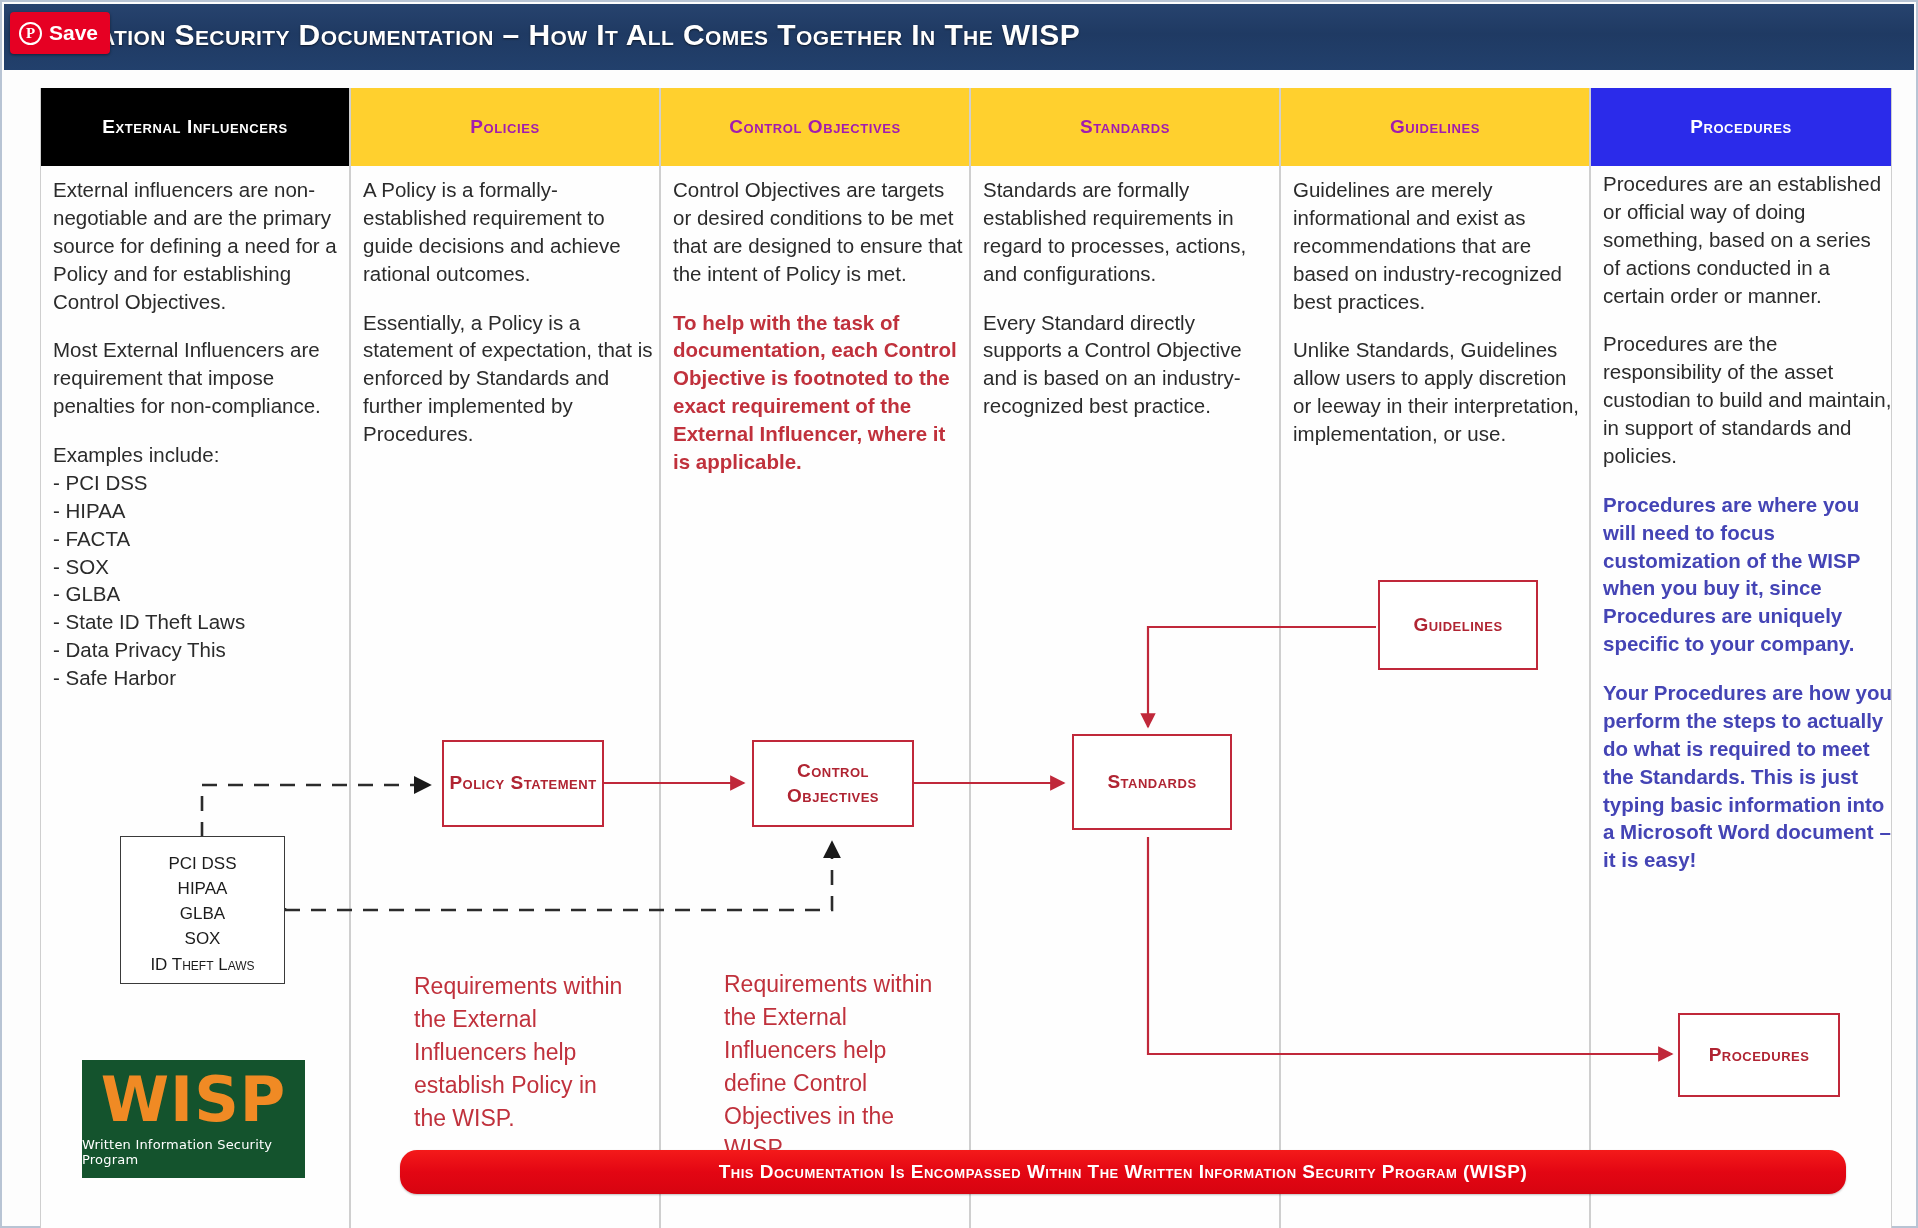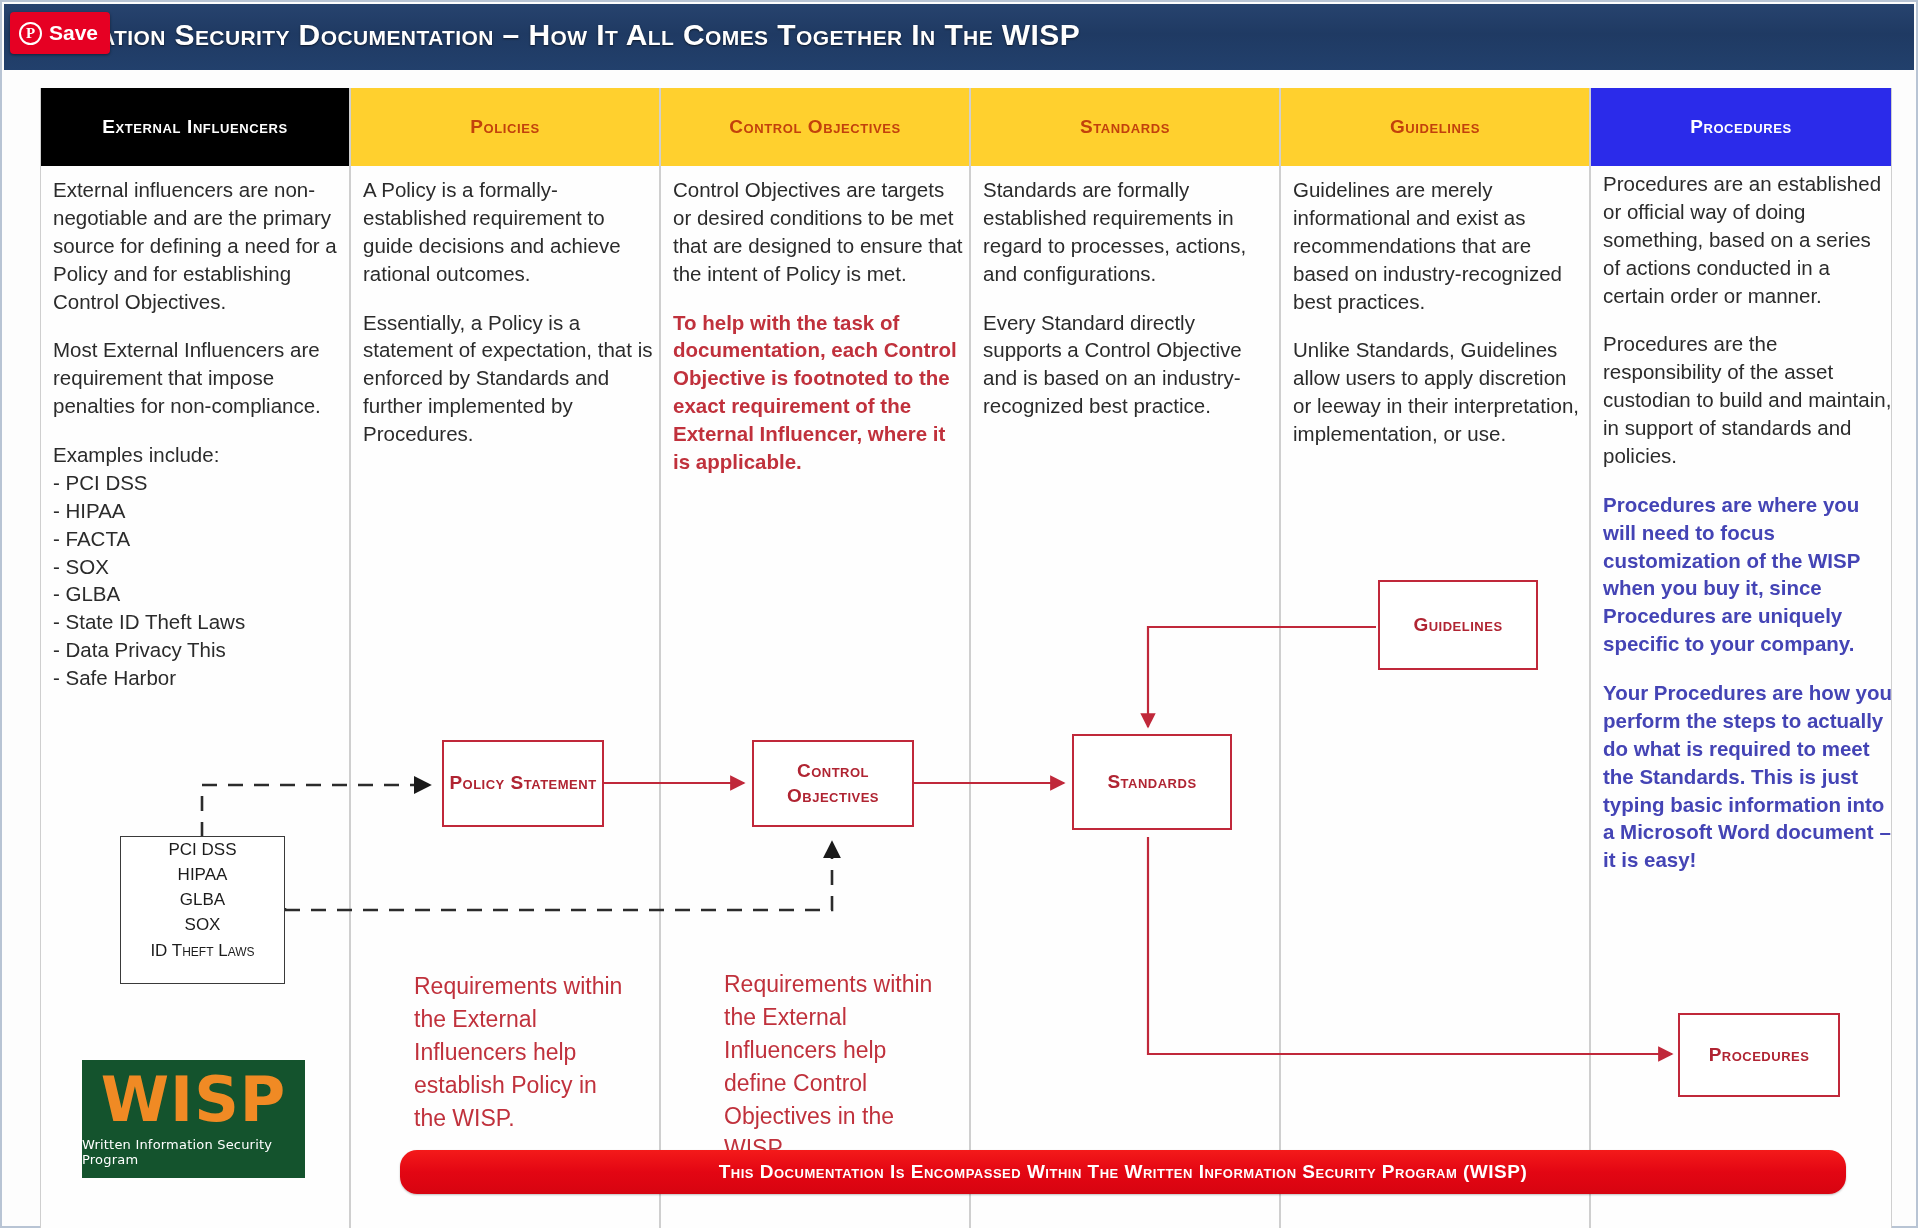--- a/index.html
+++ b/index.html
@@ -71,21 +71,21 @@
     width: 100%; height: 78px;
     display: flex; align-items: center; justify-content: center;
     text-align: center;
     font-size: 19px; font-weight: bold;
     font-variant: small-caps;
     letter-spacing: .6px;
     line-height: 1.25;
     padding: 0 6px;
   }
   .hdr.black  { background: #000000; color: #ffffff; }
-  .hdr.gold   { background: #ffd02e; color: #c2410c; }
+  .hdr.gold   { background: #ffd02e; color: #a21caf; }
   .hdr.blue   { background: #2b2bea; color: #ffffff; }
 
   .body-text {
     position: absolute; left: 12px; top: 88px;
     right: 10px;
     font-size: 20.5px;
     line-height: 1.36;
     color: #2b2b2b;
   }
   .body-text p { margin-bottom: 21px; }
@@ -112,21 +112,21 @@
   }
   #ext-box {
     position: absolute;
     border: 1.5px solid #3a3a3a;
     background: #ffffff;
     color: #1c1c1c;
     font-size: 17px;
     font-weight: normal;
     text-align: center;
     line-height: 1.48;
-    padding-top: 0;
+    padding-top: 14px;
     z-index: 6;
   }
   #ext-box .sc { font-variant: small-caps; }
 
   
   #wisp-logo {
     position: absolute;
     background: #14532d;
     display: flex; flex-direction: column;
     align-items: center; justify-content: center;

